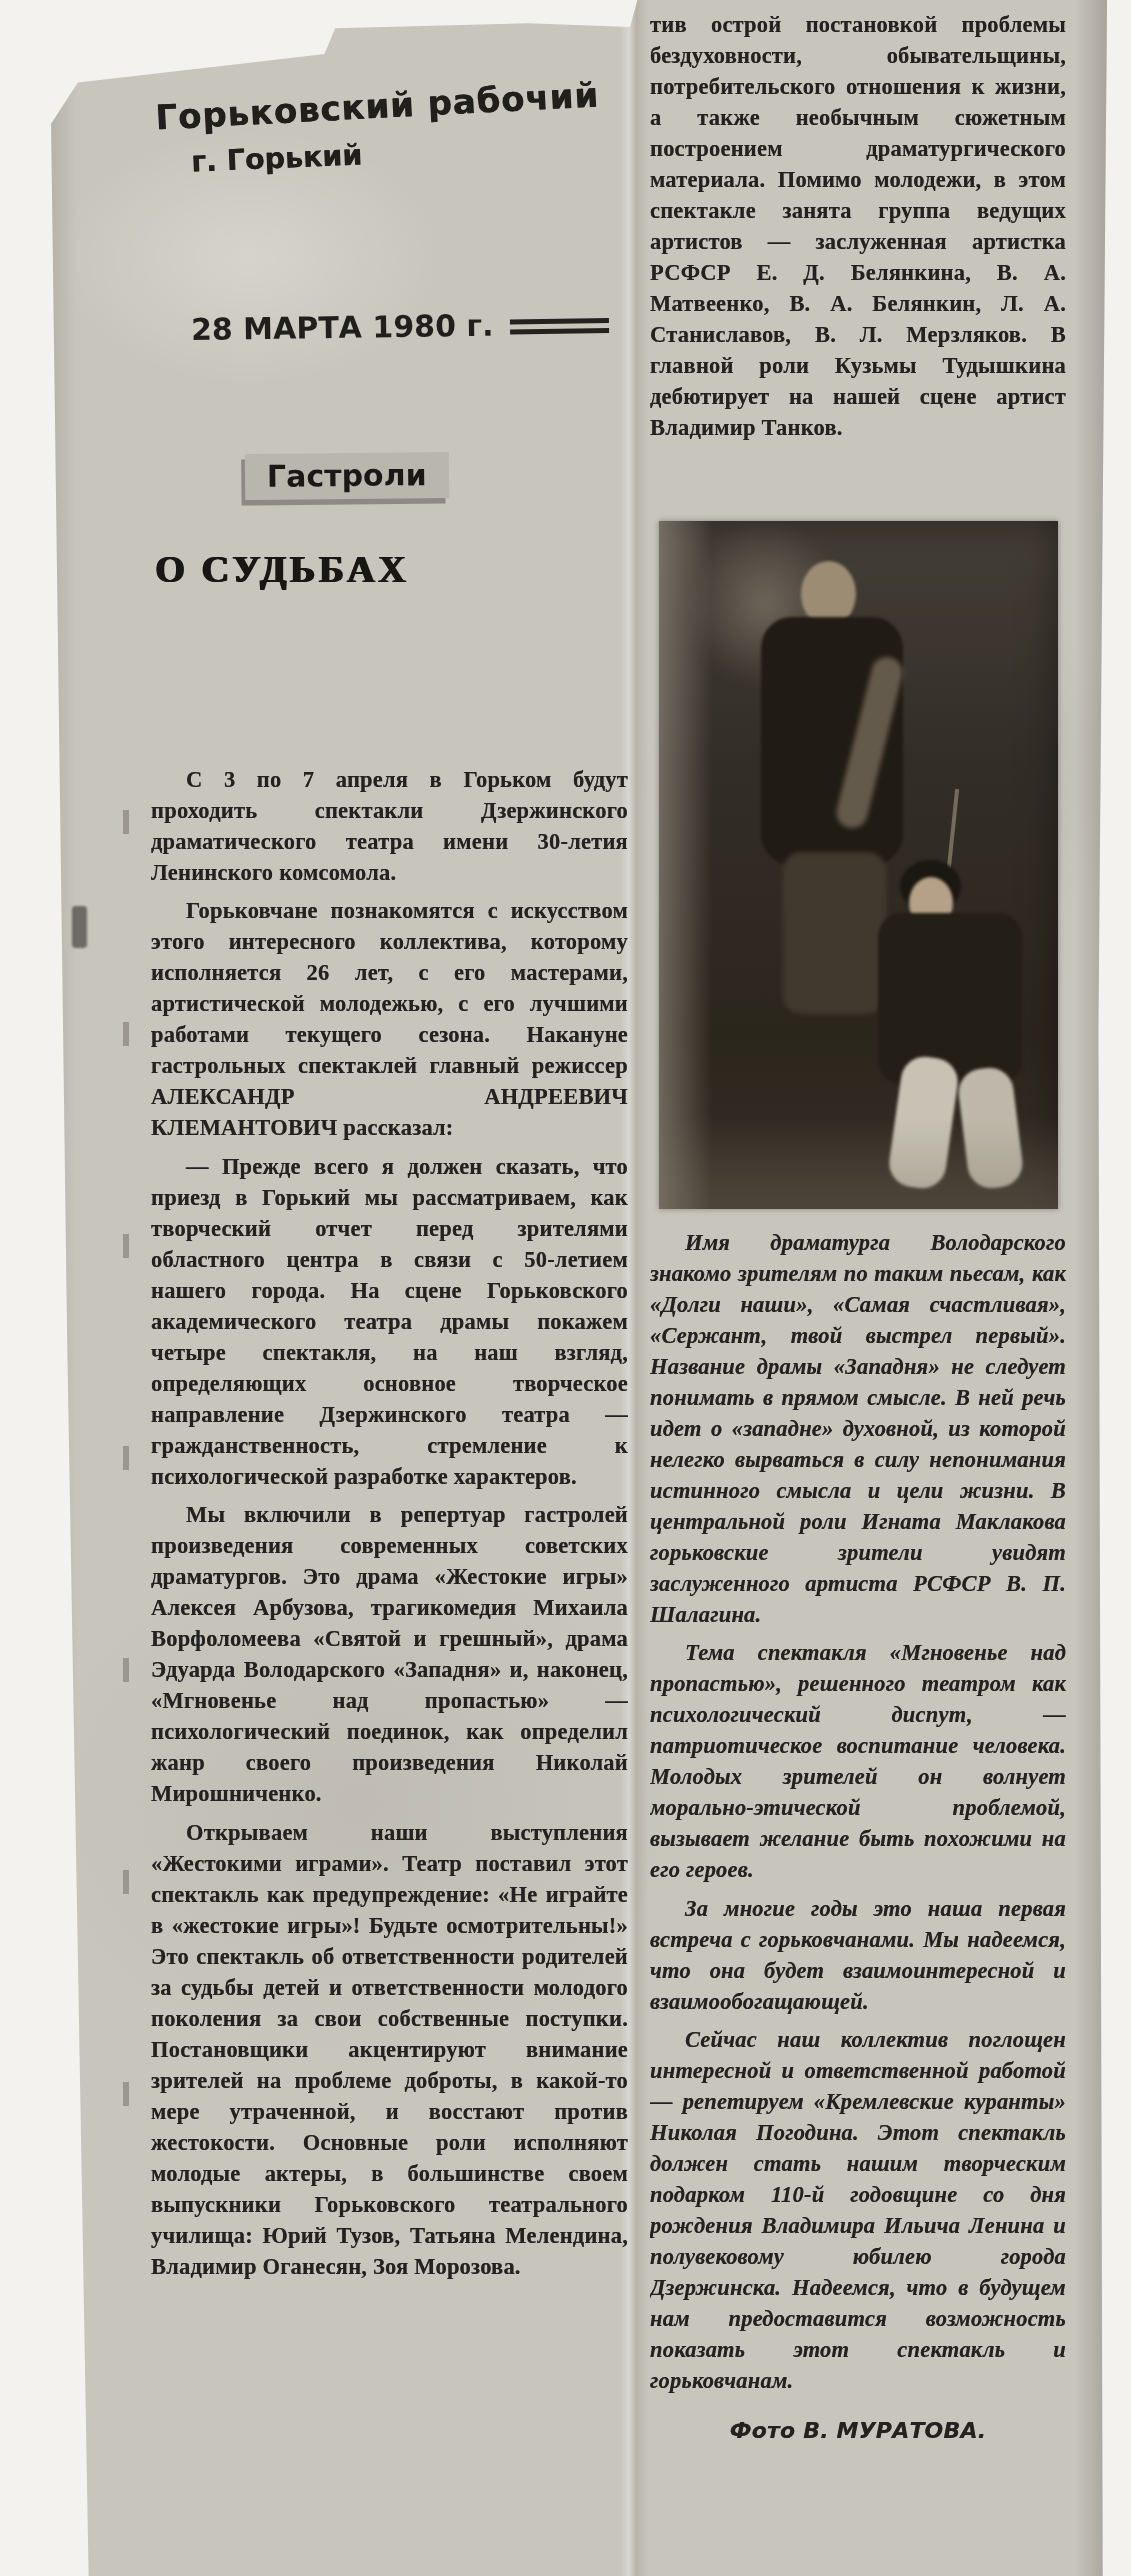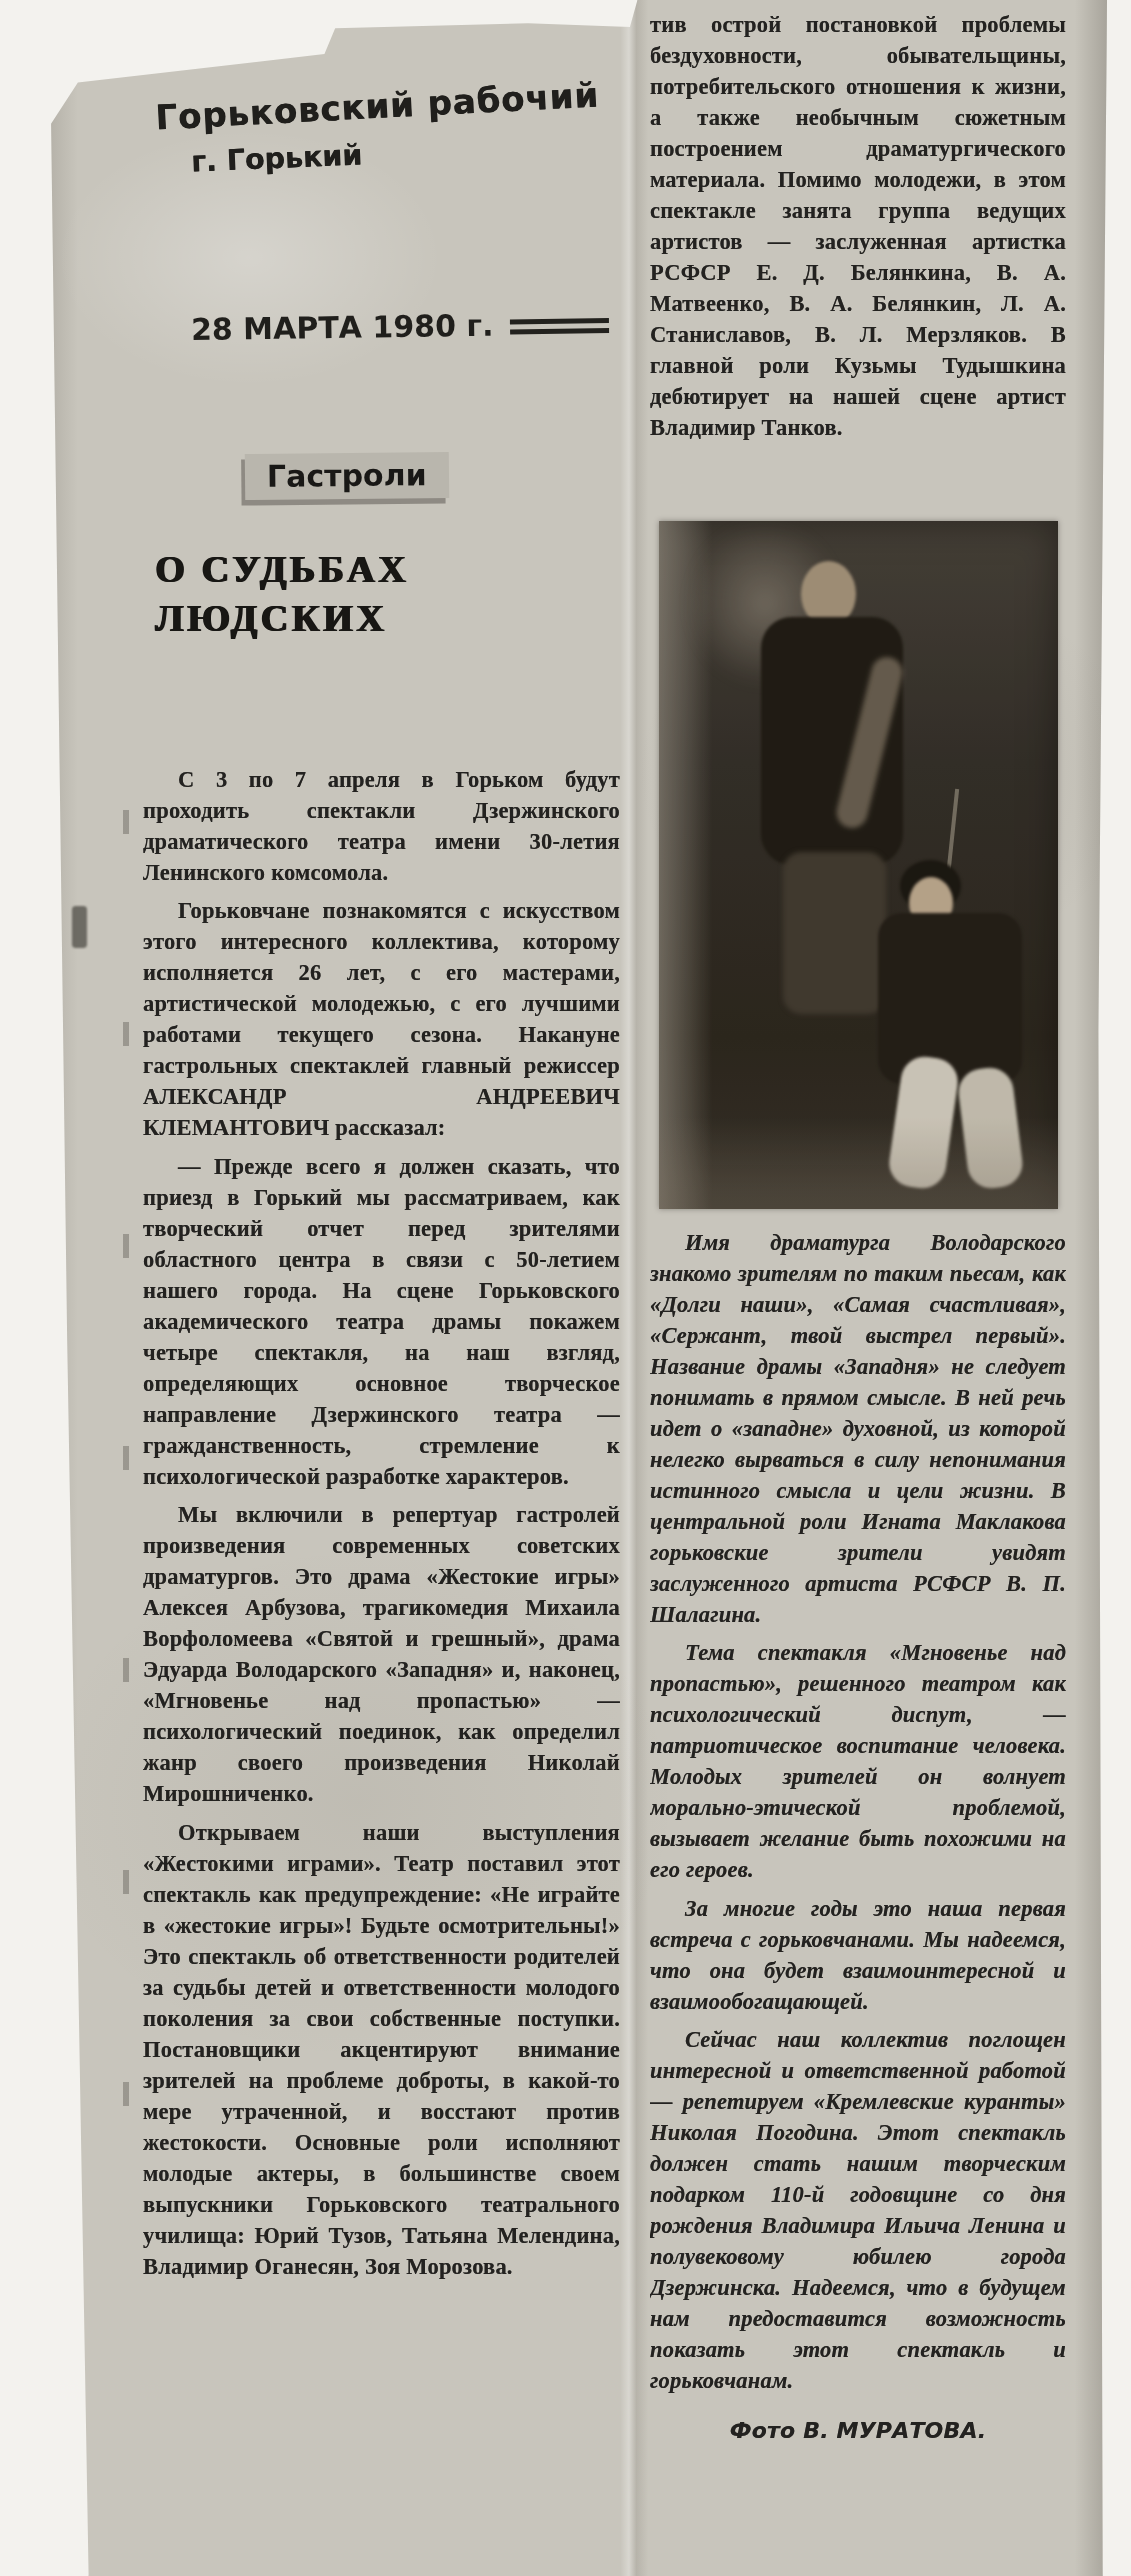--- a/index.html
+++ b/index.html
@@ -69,21 +69,21 @@
   .title .t2 { margin-top:11px; }
 
   
   .col {
     position:absolute; text-align:justify;
     font-size:22.5px; line-height:31px; font-weight:bold;
     letter-spacing:0.2px; color:#232220;
     text-shadow:0 0 0.6px rgba(20,18,15,0.55);
   }
   .col p { text-indent:35px; margin-bottom:7.4px; }
-  .col-left  { left:108px; top:764px;  width:477px; bottom:13px; overflow:hidden; }
+  .col-left  { left:116px; top:764px;  width:477px; bottom:13px; overflow:hidden; }
   .col-right-top { left:615px; top:9.2px; width:416px; }
   .col-right-bottom { left:615px; top:1227px; width:416px; bottom:11px; display:flex; flex-direction:column; overflow:hidden;font-style:italic; }
   .caption {
     margin-top:auto; text-indent:0 !important;
     font-family:"DejaVu Sans", sans-serif; font-size:21.6px; line-height:28.5px;
   }
   .credit {
     text-indent:0 !important; text-align:center; margin-top:11px; margin-bottom:0 !important;
     font-family:"DejaVu Sans", sans-serif; font-size:22px;
   }
@@ -136,21 +136,20 @@
   <div class="masthead-city">г. Горький</div>
 
   <div class="dateline">
     <span>28 МАРТА 1980 г.</span><span class="date-rules"></span>
   </div>
 
   <div class="rubric">Гастроли</div>
 
   <h1 class="title">
     <span class="t1">О СУДЬБАХ</span>
-    <span class="t2">ЛЮДСКИХ</span>
   </h1>
 
   <div class="col col-left">
     <p class="lead">С 3 по 7 апреля в Горьком будут проходить спектакли Дзержинского драматического театра имени 30-летия Ленинского комсомола.</p>
     <p>Горьковчане познакомятся с искусством этого интересного коллектива, которому исполняется 26 лет, с его мастерами, артистической молодежью, с его лучшими работами текущего сезона. Накануне гастрольных спектаклей главный режиссер АЛЕКСАНДР АНДРЕЕВИЧ КЛЕМАНТОВИЧ рассказал:</p>
     <p>— Прежде всего я должен сказать, что приезд в Горький мы рассматриваем, как творческий отчет перед зрителями областного центра в связи с 50-летием нашего города. На сцене Горьковского академического театра драмы покажем четыре спектакля, на наш взгляд, определяющих основное творческое направление Дзержинского театра — гражданственность, стремление к психологической разработке характеров.</p>
     <p>Мы включили в репертуар гастролей произведения современных советских драматургов. Это драма «Жестокие игры» Алексея Арбузова, трагикомедия Михаила Ворфоломеева «Святой и грешный», драма Эдуарда Володарского «Западня» и, наконец, «Мгновенье над пропастью» — психологический поединок, как определил жанр своего произведения Николай Мирошниченко.</p>
     <p>Открываем наши выступления «Жестокими играми». Театр поставил этот спектакль как предупреждение: «Не играйте в «жестокие игры»! Будьте осмотрительны!» Это спектакль об ответственности родителей за судьбы детей и ответственности молодого поколения за свои собственные поступки. Постановщики акцентируют внимание зрителей на проблеме доброты, в какой-то мере утраченной, и восстают против жестокости. Основные роли исполняют молодые актеры, в большинстве своем выпускники Горьковского театрального училища: Юрий Тузов, Татьяна Мелендина, Владимир Оганесян, Зоя Морозова.</p>
   </div>
 

